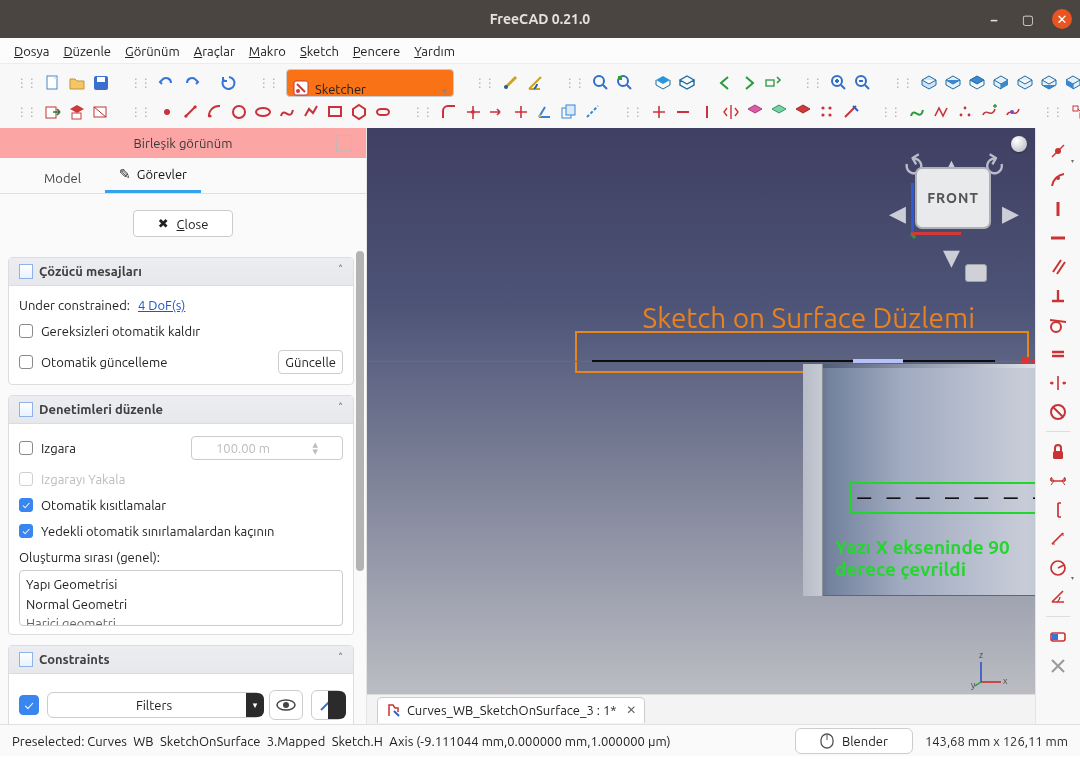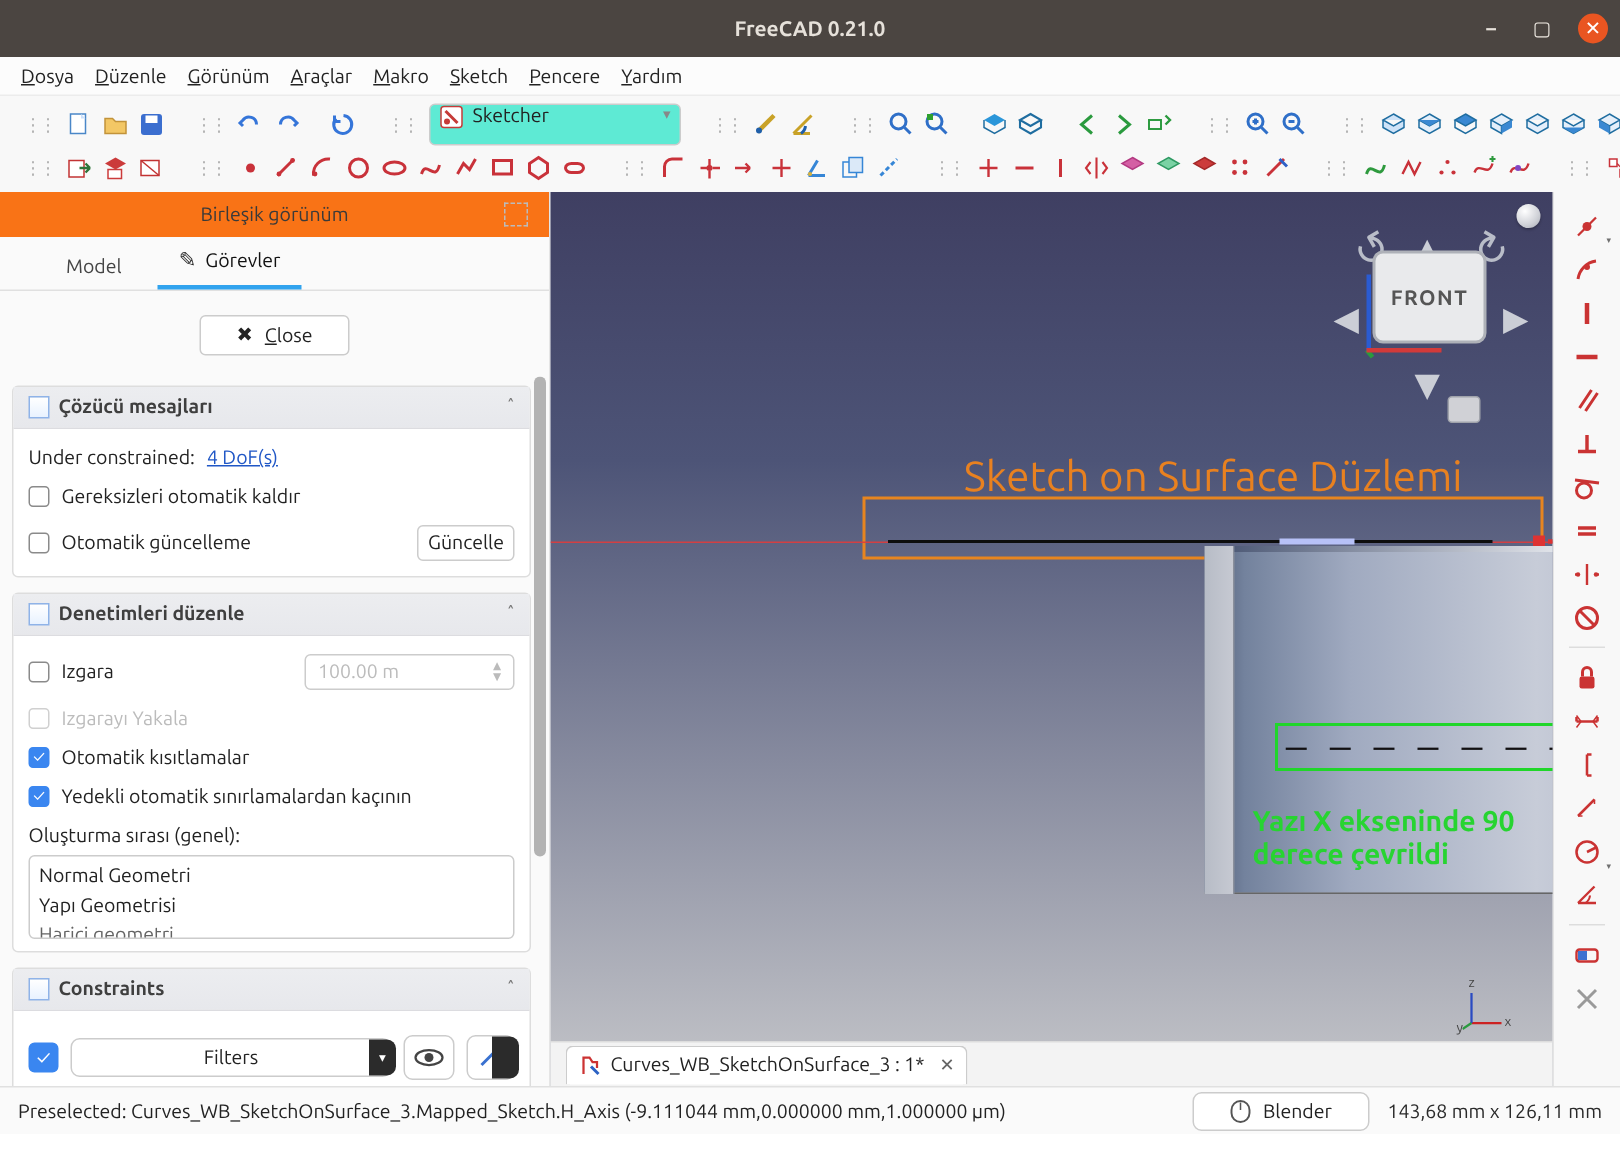--- a/index.html
+++ b/index.html
@@ -16,27 +16,27 @@
   .menubar { height: 26px; display: flex; align-items: center; gap: 14px; padding: 0 14px; background: #fcfcfc; border-bottom: 1px solid #ececec; }
   .menu-item { cursor: pointer; }
   .menu-item .u { text-decoration: underline; }
 
   
   .toolbars { background: #f8f8f8; padding: 3px 0; }
   .tb-row { display: flex; align-items: center; padding: 2px 10px 2px 16px; gap: 6px; }
   .tb-sep { width: 1px; height: 20px; background: #d0d0d0; margin: 0 4px; }
   .tb-grip { color: #b0b0b0; font-size: 12px; letter-spacing: -2px; padding-right: 2px; cursor: grab; }
   .tb-btn { width: 22px; height: 22px; display: inline-flex; align-items: center; justify-content: center; border-radius: 3px; }
-  .wb-select { height: 28px; border: 1px solid #ccc; border-radius: 4px; padding: 0 22px 0 6px; display: inline-flex; align-items: flex-start; gap: 6px; background: #5eead4; min-width: 168px; position: relative; }
+  .wb-select { height: 28px; border: 1px solid #ccc; border-radius: 4px; padding: 0 22px 0 6px; display: inline-flex; align-items: flex-end; gap: 6px; background: #f97316; min-width: 168px; position: relative; }
   .wb-select::after { content: "▾"; position: absolute; right: 6px; color: #888; font-size: 10px; }
 
   
   .main { display: flex; height: 596px; position: relative; }
   .panel { width: 367px; background: #fafafa; border-right: 1px solid #e5e5e5; display: flex; flex-direction: column; }
-  .panel-header { height: 30px; display: flex; align-items: center; justify-content: center; color: #3a3a3a; background: #f97316; position: relative; }
+  .panel-header { height: 30px; display: flex; align-items: center; justify-content: center; color: #3a3a3a; background: #fca5a5; position: relative; }
   .panel-header .expand { position: absolute; right: 14px; width: 16px; height: 16px; border: 1px dashed #bbb; }
   .tabs { height: 36px; display: flex; align-items: flex-end; padding: 0 30px; gap: 10px; border-bottom: 1px solid #e0e0e0; }
   .tab { padding: 8px 14px; color: #444; cursor: pointer; display: inline-flex; align-items: center; gap: 6px; }
   .tab.active { border-bottom: 3px solid #31a3ee; color: #111; }
   .pen-icon { display: inline-block; font-size: 14px; color: #2a2a2a; }
 
   .task-close-row { padding: 16px 0 14px; display: flex; justify-content: center; }
   .close-btn { border: 1px solid #ccc; border-radius: 4px; padding: 5px 24px; background: #fff; display: inline-flex; gap: 8px; align-items: center; }
   .close-btn .u { text-decoration: underline; }
 
@@ -49,21 +49,21 @@
   .section-header .doc-icon { width: 14px; height: 15px; background: linear-gradient(#fff,#e8f2ff); border: 1px solid #8fb3e8; position: relative; }
   .section-header .chev { position: absolute; right: 10px; color: #777; font-size: 10px; }
   .section-body { padding: 8px 10px; }
   .section-body .row { display: flex; align-items: center; gap: 8px; margin: 4px 0 12px; }
   .chk { width: 14px; height: 14px; border: 1px solid #8a8a8a; border-radius: 3px; display: inline-flex; align-items: center; justify-content: center; background: #fff; }
   .chk.on { background: #3a86f0; border-color: #3a86f0; }
   .chk.on::after { content: "✓"; color: #fff; font-size: 11px; line-height: 1; }
   .link { color: #2057c6; text-decoration: underline; cursor: pointer; }
 
   .small-btn { border: 1px solid #ccc; border-radius: 4px; padding: 4px 6px; background: #fff; }
-  .spin { border: 1px solid #ccc; border-radius: 4px; padding: 4px 8px; color: #b9b9b9; display: inline-flex; align-items: center; gap: 10px; width: 140px; justify-content: space-between; }
+  .spin { border: 1px solid #ccc; border-radius: 4px; padding: 4px 24px; color: #b9b9b9; display: inline-flex; align-items: center; gap: 10px; width: 152px; justify-content: space-between; }
   .disabled-txt { color: #bcbcbc; }
 
   .listbox { border: 1px solid #ccc; border-radius: 4px; padding: 4px 6px; line-height: 1.5; height: 56px; overflow: hidden; }
 
   .filter-row { display: flex; align-items: center; gap: 8px; margin: 8px 0; }
   .filter-row .chkblue { width: 20px; height: 20px; border: 1px solid #3a86f0; border-radius: 4px; background: #3a86f0; display: inline-flex; align-items: center; justify-content: center; color: #fff; font-size: 13px; }
   .pill-btn { border: 1px solid #ccc; border-radius: 6px; padding: 5px 0; flex: 1; text-align: center; background: #fff; display: inline-flex; align-items: center; justify-content: center; position: relative; }
   .pill-btn .chev { position: absolute; right: -4px; top: 0; bottom: 0; width: 18px; background: #2b2b2b; border-radius: 0 6px 6px 0; display: inline-flex; align-items: center; justify-content: center; color: #fff; font-size: 9px; }
   .eye-btn, .wand-btn { border: 1px solid #ccc; border-radius: 6px; padding: 4px 6px; height: 30px; display: inline-flex; align-items: center; justify-content: center; position: relative; }
   .wand-btn .blacktab { position: absolute; right: -4px; top: 0; bottom: 0; width: 18px; background: #2b2b2b; border-radius: 0 6px 6px 0; }
@@ -595,22 +595,22 @@
           <div class="row">
             <span class="chk on"></span>
             <span>Otomatik kısıtlamalar</span>
           </div>
           <div class="row">
             <span class="chk on"></span>
             <span>Yedekli otomatik sınırlamalardan kaçının</span>
           </div>
           <div style="margin:2px 0 6px">Oluşturma sırası (genel):</div>
           <div class="listbox">
+            <div>Yapı Geometrisi</div>
             <div>Normal Geometri</div>
-            <div>Yapı Geometrisi</div>
             <div style="opacity:0.7">Harici geometri</div>
           </div>
         </div>
       </div>
 
       <div class="section">
         <div class="section-header">
           <span class="doc-icon"></span>
           <span>Constraints</span>
           <span class="chev">˄</span>

